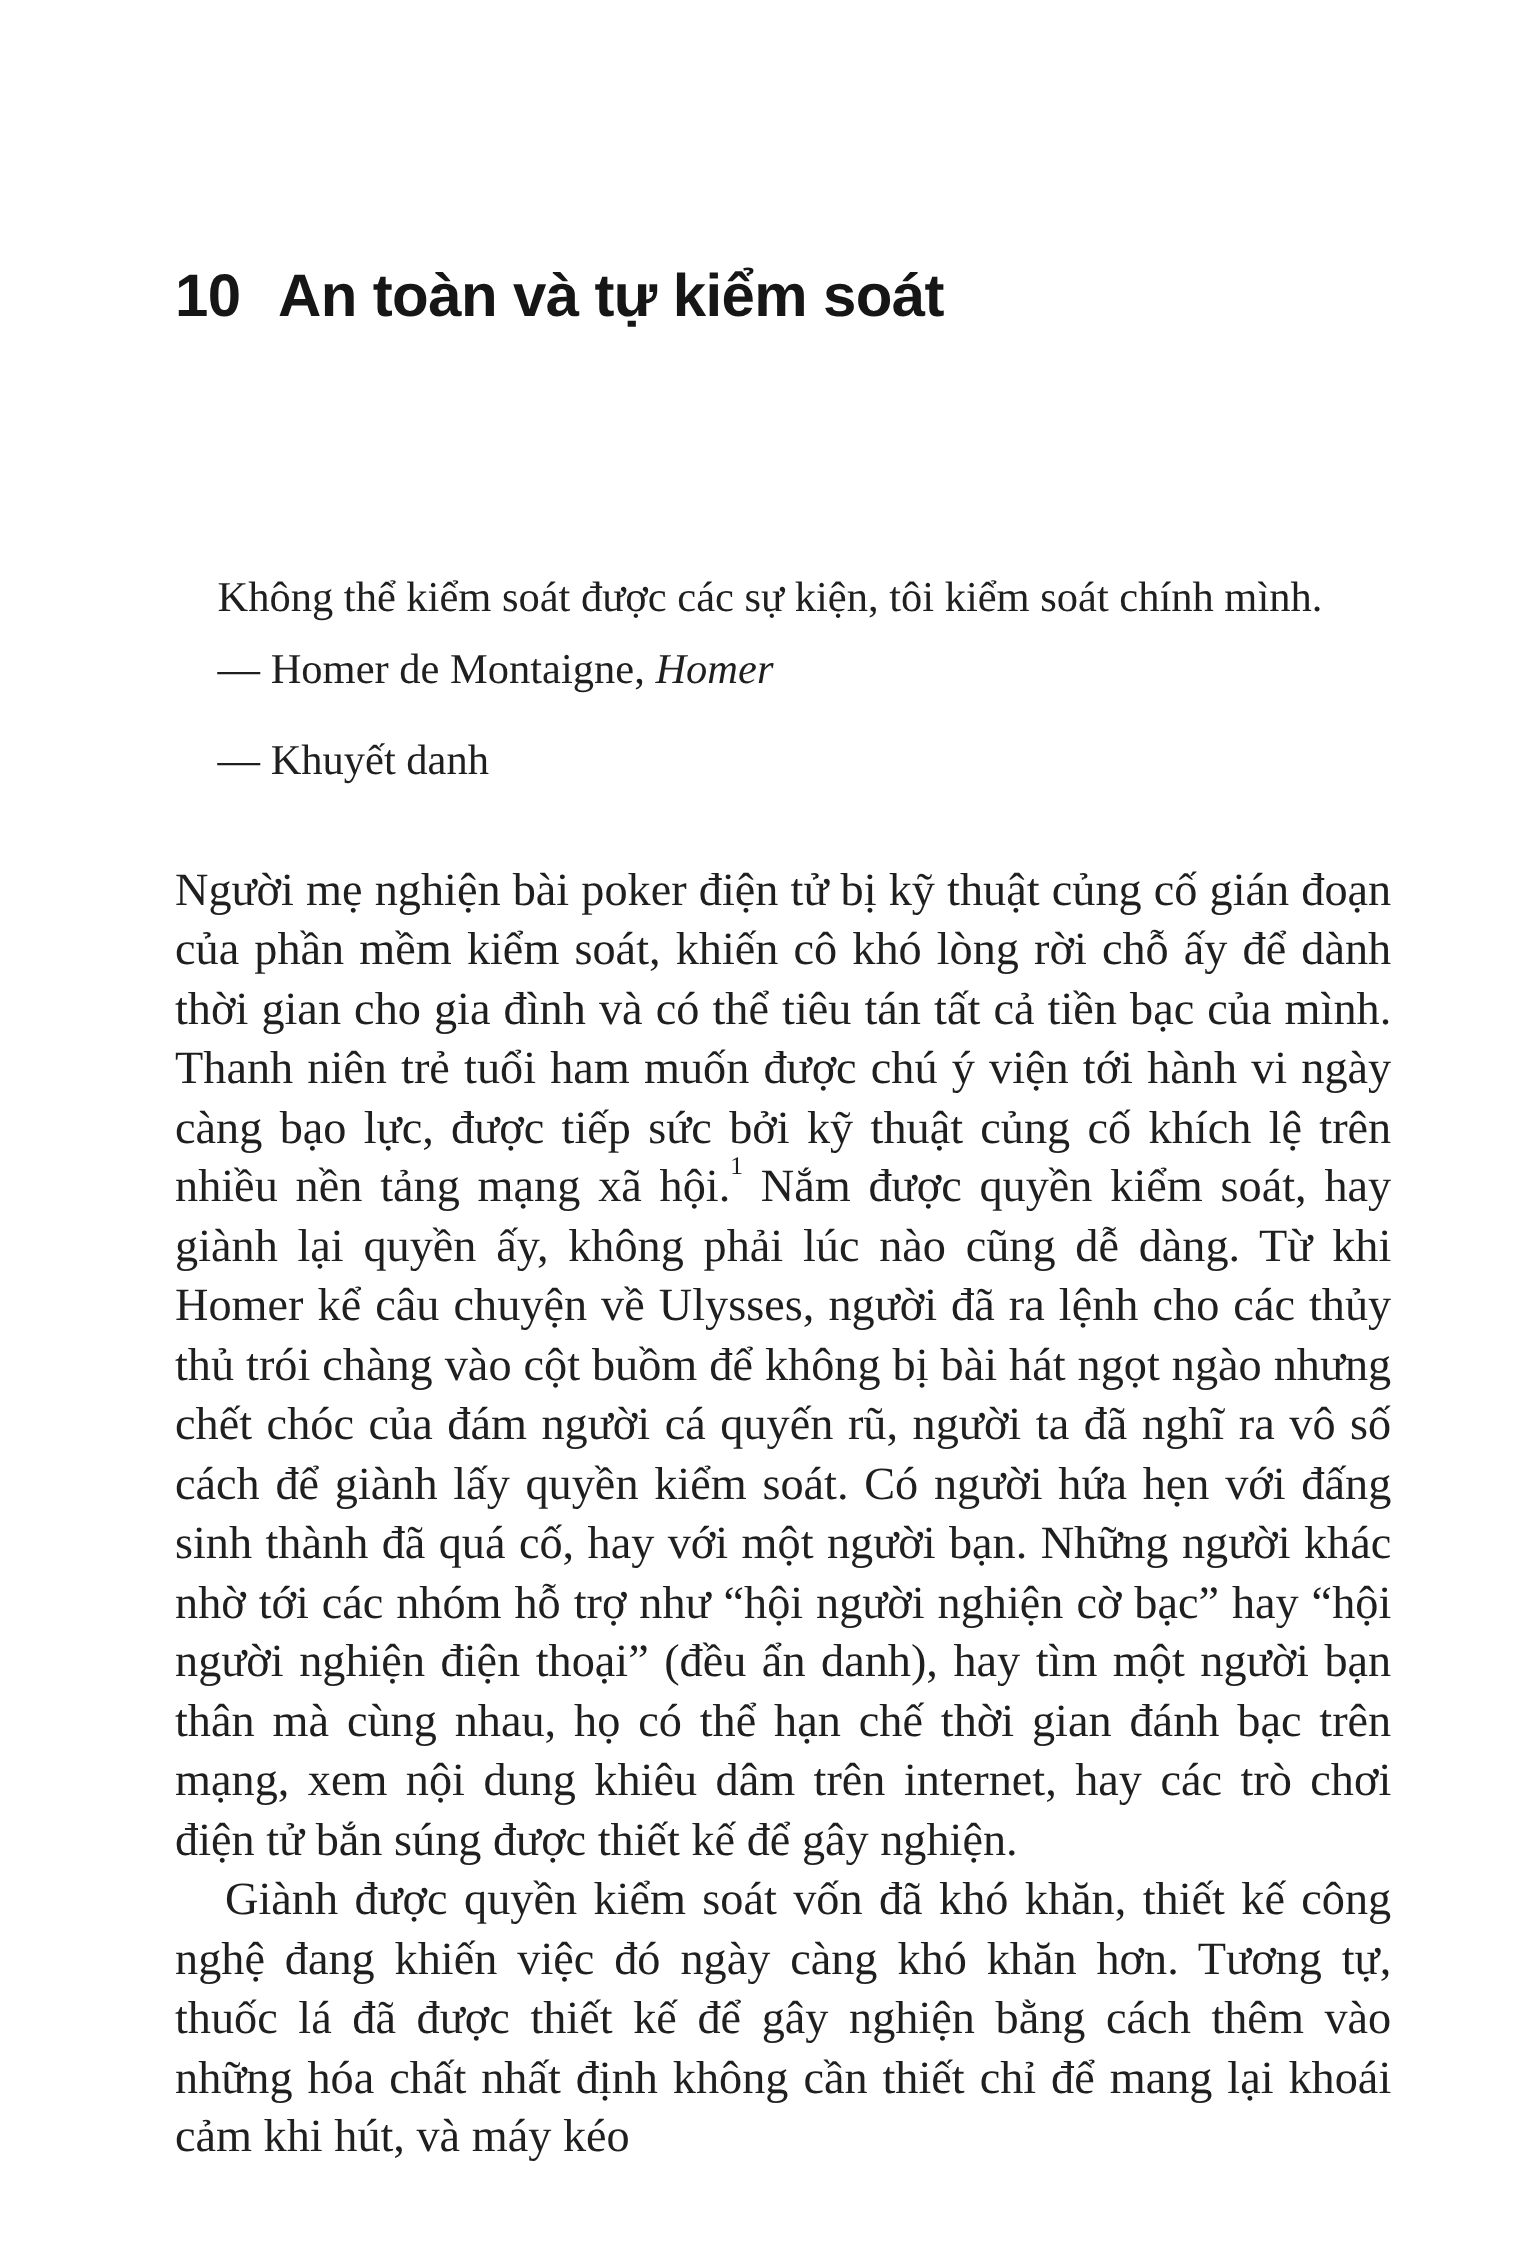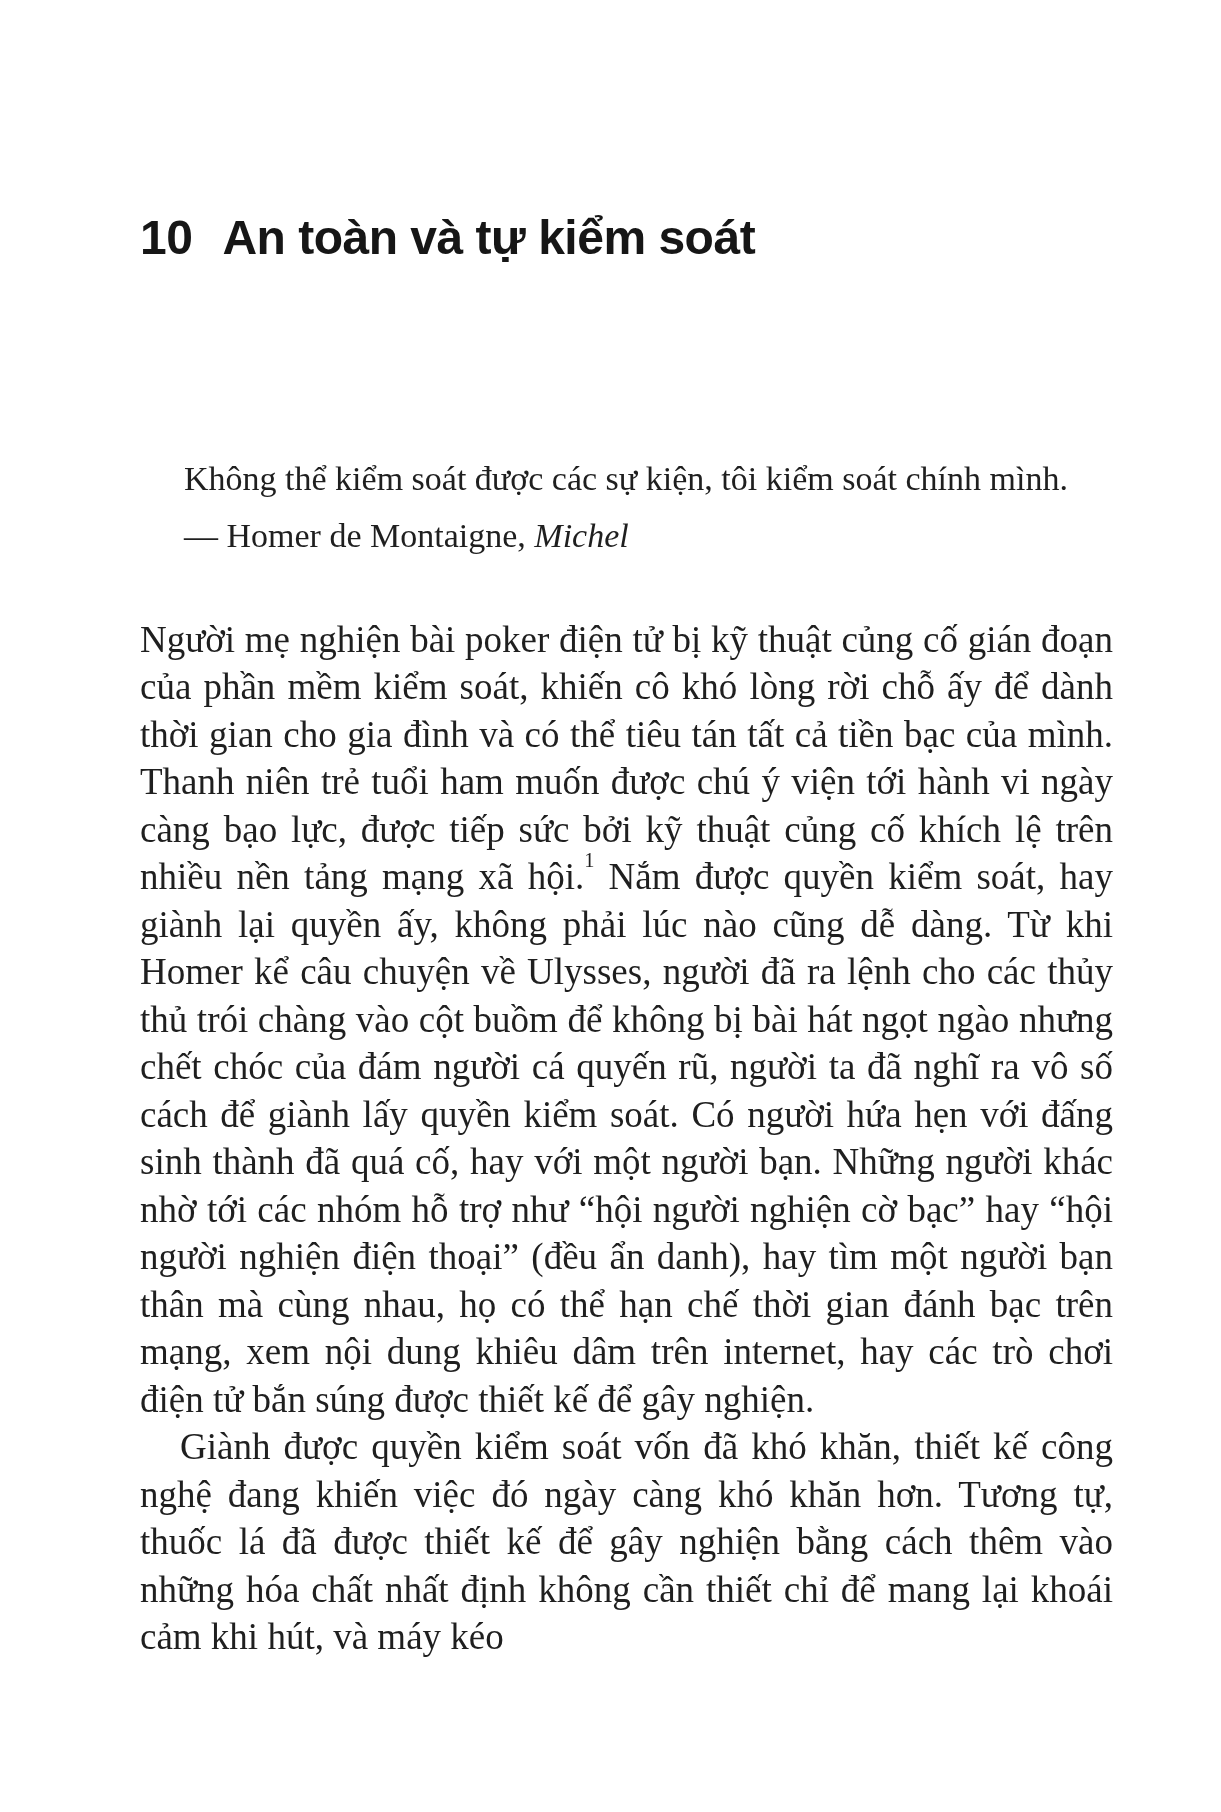--- a/index.html
+++ b/index.html
@@ -26,21 +26,21 @@
     letter-spacing: -0.5px;
     color: #161616;
     white-space: nowrap;
   }
   .chapter-number {
     display: inline-block;
     margin-right: 30px;
   }
   .epigraphs {
     margin-top: 186px;
-    margin-left: 44px;
+    margin-left: 34px;
     font-family: "Liberation Serif", serif;
     font-size: 34px;
     line-height: 57px;
     color: #1f1f1f;
   }
   .epigraph + .epigraph {
     margin-top: 16px;
   }
   .epigraph p {
     margin: 0;
@@ -73,24 +73,25 @@
 <body>
 
 <div class="page">
 
   <h1 class="chapter-heading"><span class="chapter-number">10</span><span class="chapter-title">An toàn và tự kiểm soát</span></h1>
 
   <div class="epigraphs">
 
     <div class="epigraph">
       <p class="epigraph-quote">Không thể kiểm soát được các sự kiện, tôi kiểm soát chính mình.</p>
-      <p class="epigraph-attribution"><span>— Homer de Montaigne, </span><em>Michel</em></p>
+      <p class="epigraph-attribution"><span>— Homer de Montaigne, </span><em>Homer</em></p>
     </div>
 
     <div class="epigraph">
+      <p class="epigraph-attribution"><span>— Khuyết danh</span><em></em></p>
     </div>
 
   </div>
 
   <div class="body-text">
 
     <p class="para first"><span>Người mẹ nghiện bài poker điện tử bị kỹ thuật củng cố gián đoạn của phần mềm kiểm soát, khiến cô khó lòng rời chỗ ấy để dành thời gian cho gia đình và có thể tiêu tán tất cả tiền bạc của mình. Thanh niên trẻ tuổi ham muốn được chú ý viện tới hành vi ngày càng bạo lực, được tiếp sức bởi kỹ thuật củng cố khích lệ trên nhiều nền tảng mạng xã hội.</span><sup class="footnote-ref">1</sup><span> Nắm được quyền kiểm soát, hay giành lại quyền ấy, không phải lúc nào cũng dễ dàng. Từ khi Homer kể câu chuyện về Ulysses, người đã ra lệnh cho các thủy thủ trói chàng vào cột buồm để không bị bài hát ngọt ngào nhưng chết chóc của đám người cá quyến rũ, người ta đã nghĩ ra vô số cách để giành lấy quyền kiểm soát. Có người hứa hẹn với đấng sinh thành đã quá cố, hay với một người bạn. Những người khác nhờ tới các nhóm hỗ trợ như “hội người nghiện cờ bạc” hay “hội người nghiện điện thoại” (đều ẩn danh), hay tìm một người bạn thân mà cùng nhau, họ có thể hạn chế thời gian đánh bạc trên mạng, xem nội dung khiêu dâm trên internet, hay các trò chơi điện tử bắn súng được thiết kế để gây nghiện.</span></p>
 
     <p class="para indented">Giành được quyền kiểm soát vốn đã khó khăn, thiết kế công nghệ đang khiến việc đó ngày càng khó khăn hơn. Tương tự, thuốc lá đã được thiết kế để gây nghiện bằng cách thêm vào những hóa chất nhất định không cần thiết chỉ để mang lại khoái cảm khi hút, và máy kéo</p>
 

